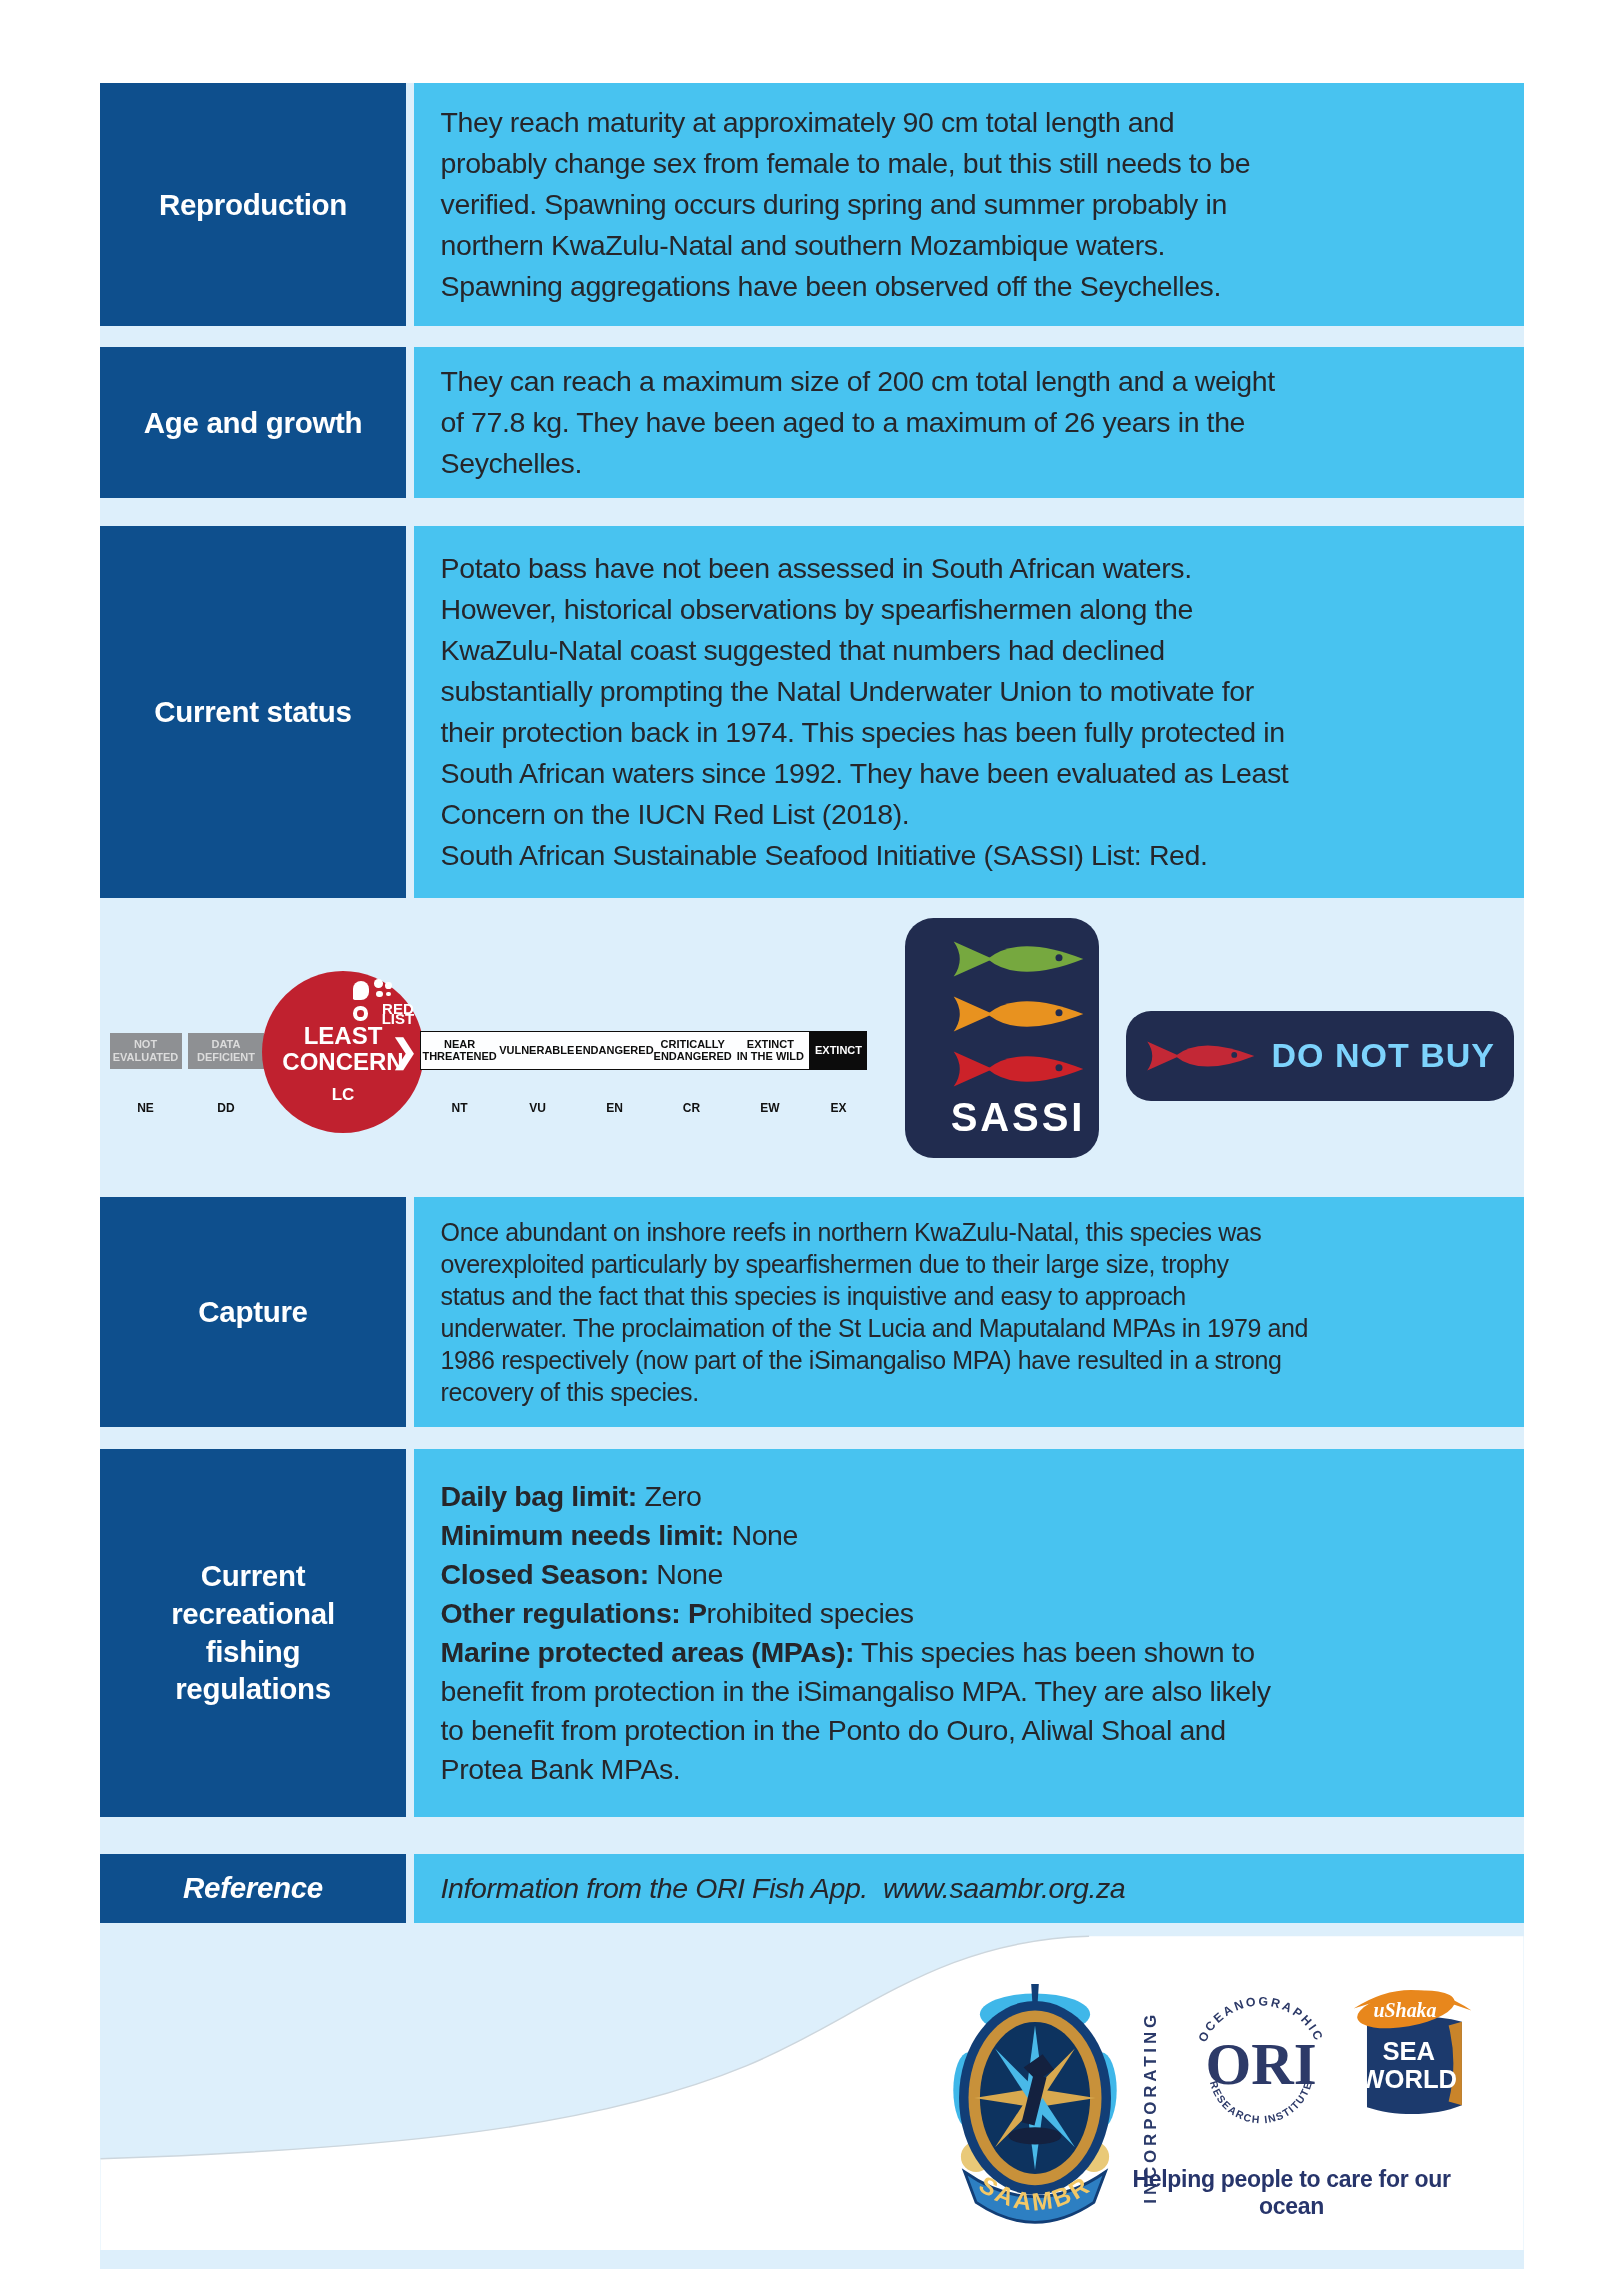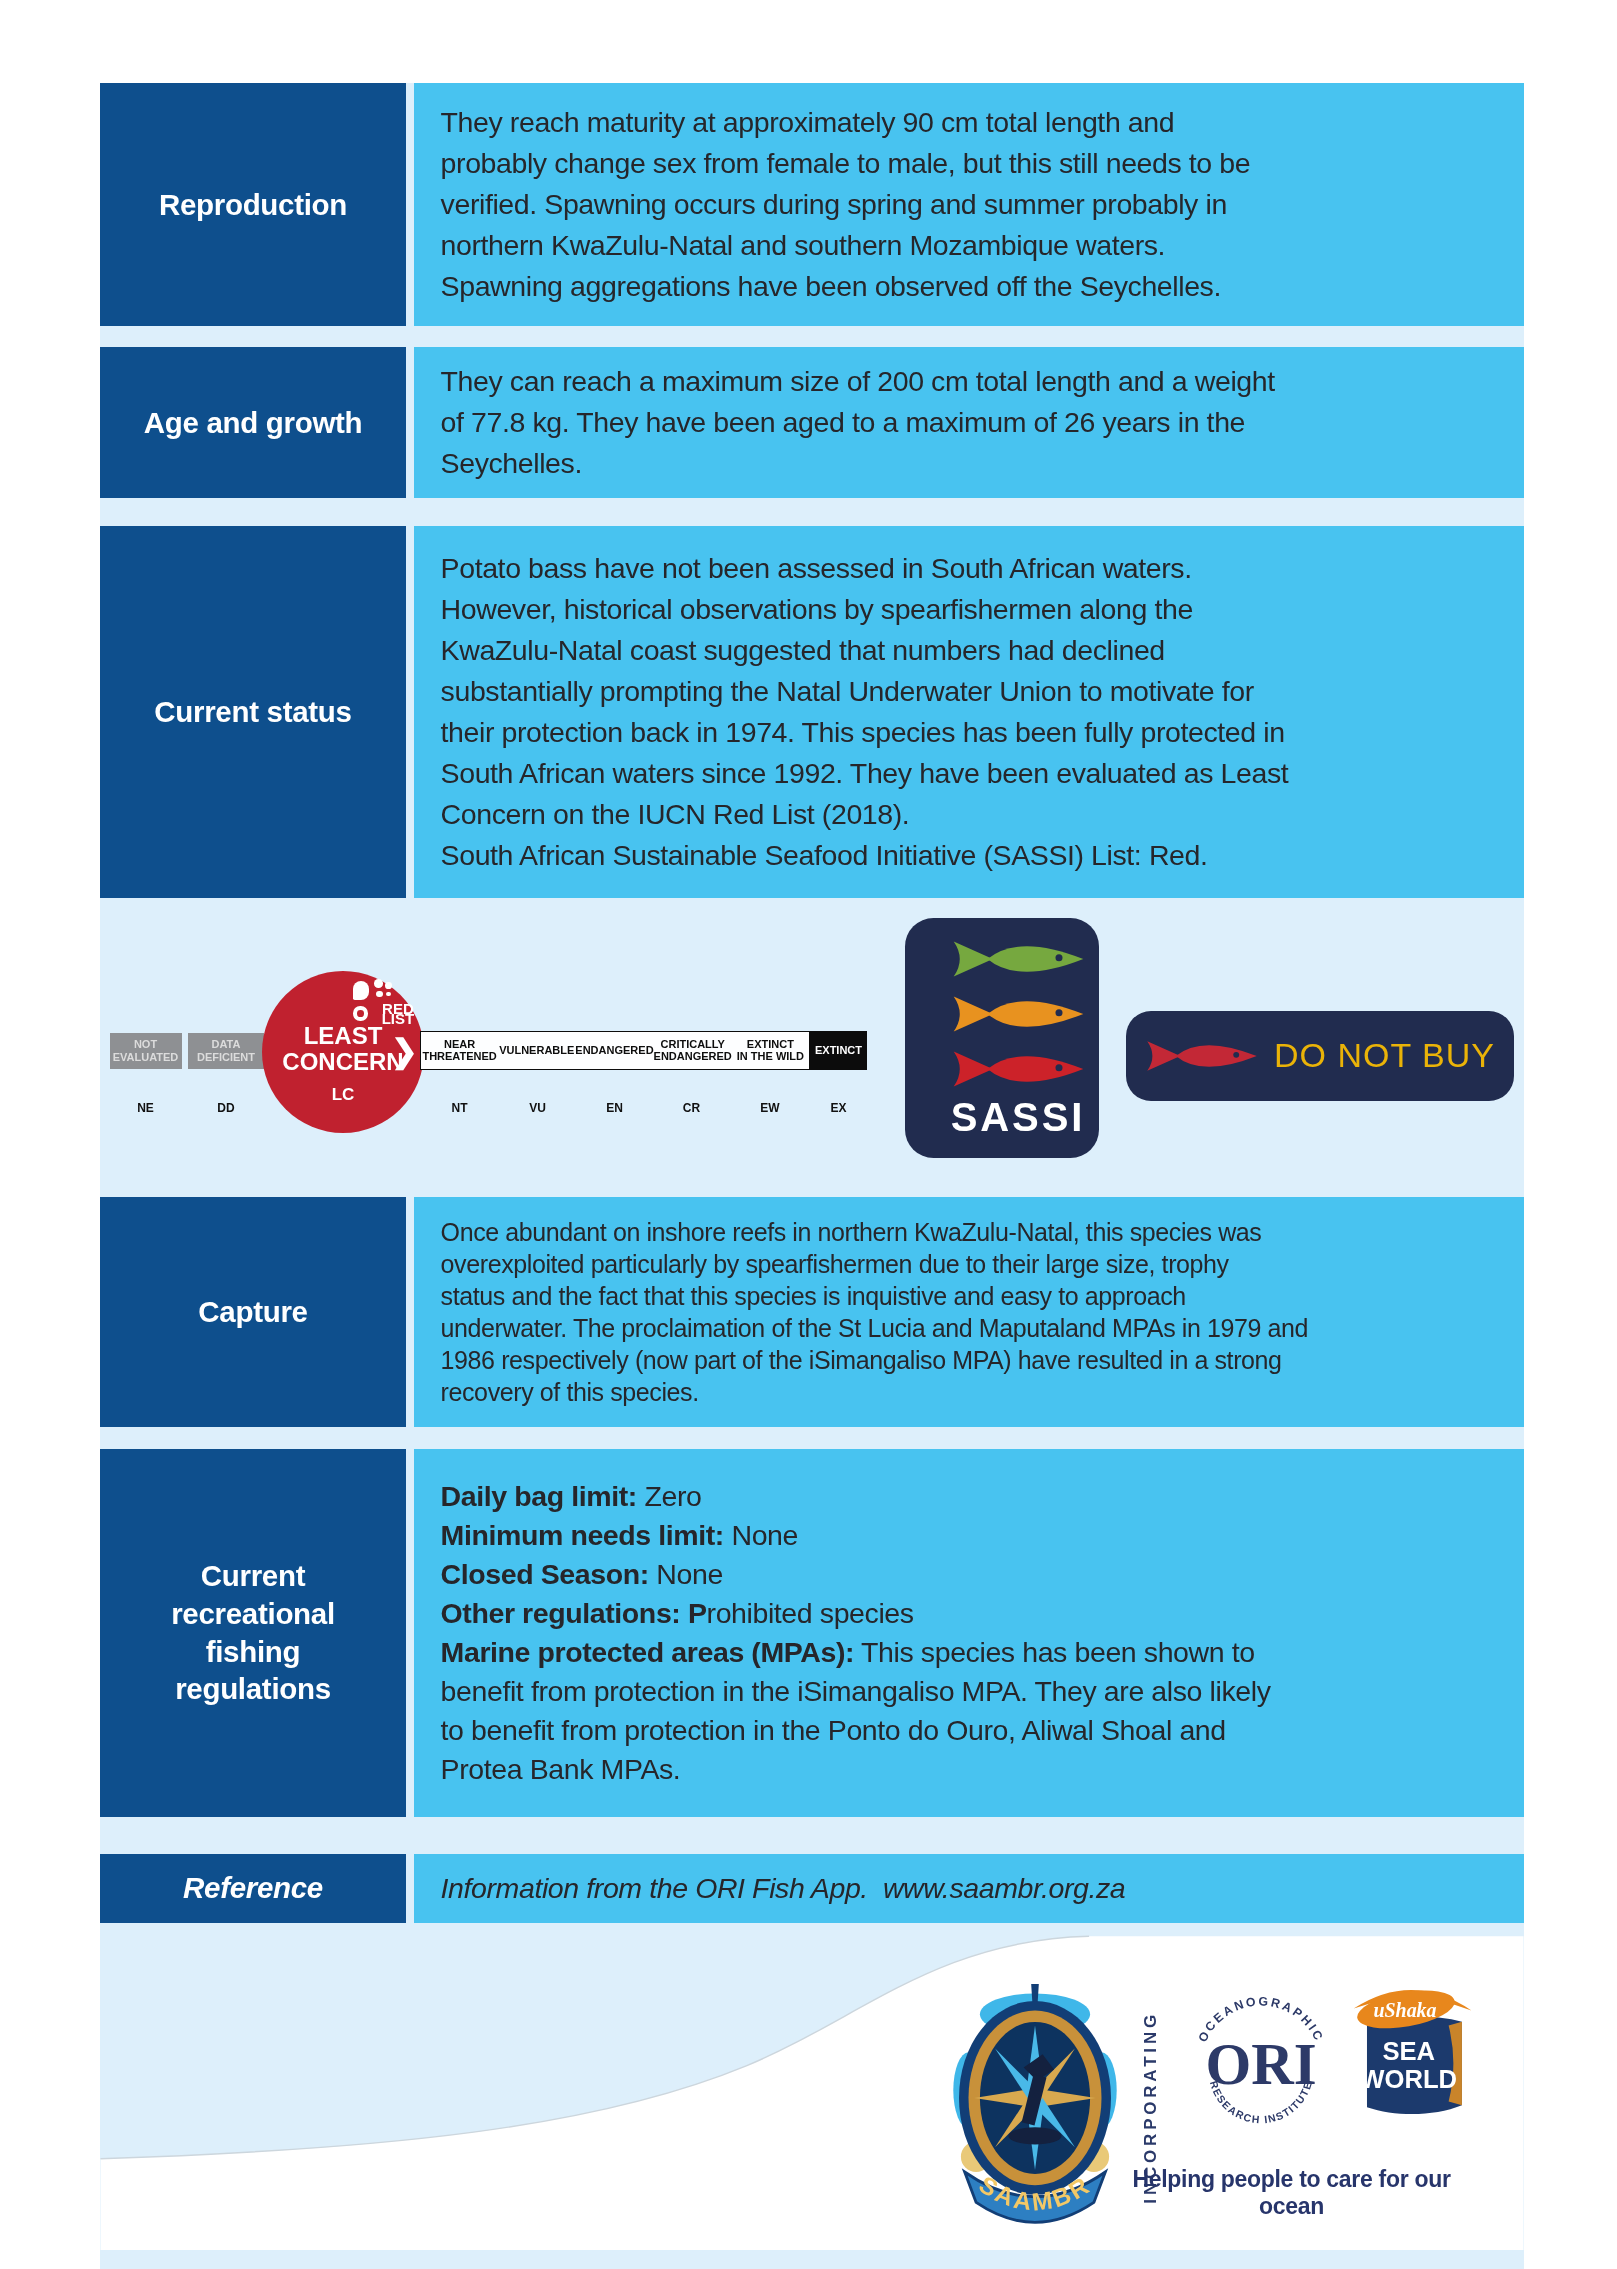--- a/index.html
+++ b/index.html
@@ -51,21 +51,21 @@
   .rl-ring i{position:absolute;left:3.8px;top:3.8px;width:6.7px;height:6.7px;border-radius:50%;background:#c0212f;}
   .rl-words{margin-left:14px;color:#ffffff;font-weight:bold;font-size:15px;line-height:9.5px;}
 
   
   .sassi{background:#212c4f;border-radius:28.5px;display:flex;flex-direction:column;align-items:center;
     padding-top:19px;box-sizing:border-box;padding-left:32px;}
   .sassi-word{color:#ffffff;font-weight:bold;font-size:40px;letter-spacing:2.9px;margin-top:3.8px;}
   .fish{display:block;}
   .badge{background:#212c4f;border-radius:25px;display:flex;align-items:center;
     padding:0 19px;box-sizing:border-box;}
-  .badge-text{color:#eab308;font-weight:normal;font-size:34px;letter-spacing:1px;margin-left:15px;white-space:nowrap;}
+  .badge-text{color:#7dd3fc;font-weight:bold;font-size:34px;letter-spacing:1px;margin-left:15px;white-space:nowrap;}
 
   
   .footer{position:relative;height:327px;}
   .footer svg.wave{position:absolute;left:0;top:0;}
   .f-item{position:absolute;}
   .incorporating{writing-mode:vertical-rl;transform:rotate(180deg);color:#2b3a6a;font-weight:bold;
     font-size:17px;letter-spacing:3.8px;}
   .tagline{color:#27356b;font-weight:bold;font-size:23px;letter-spacing:-0.3px;}
   .bottom-strip{height:19px;}
 </style>

